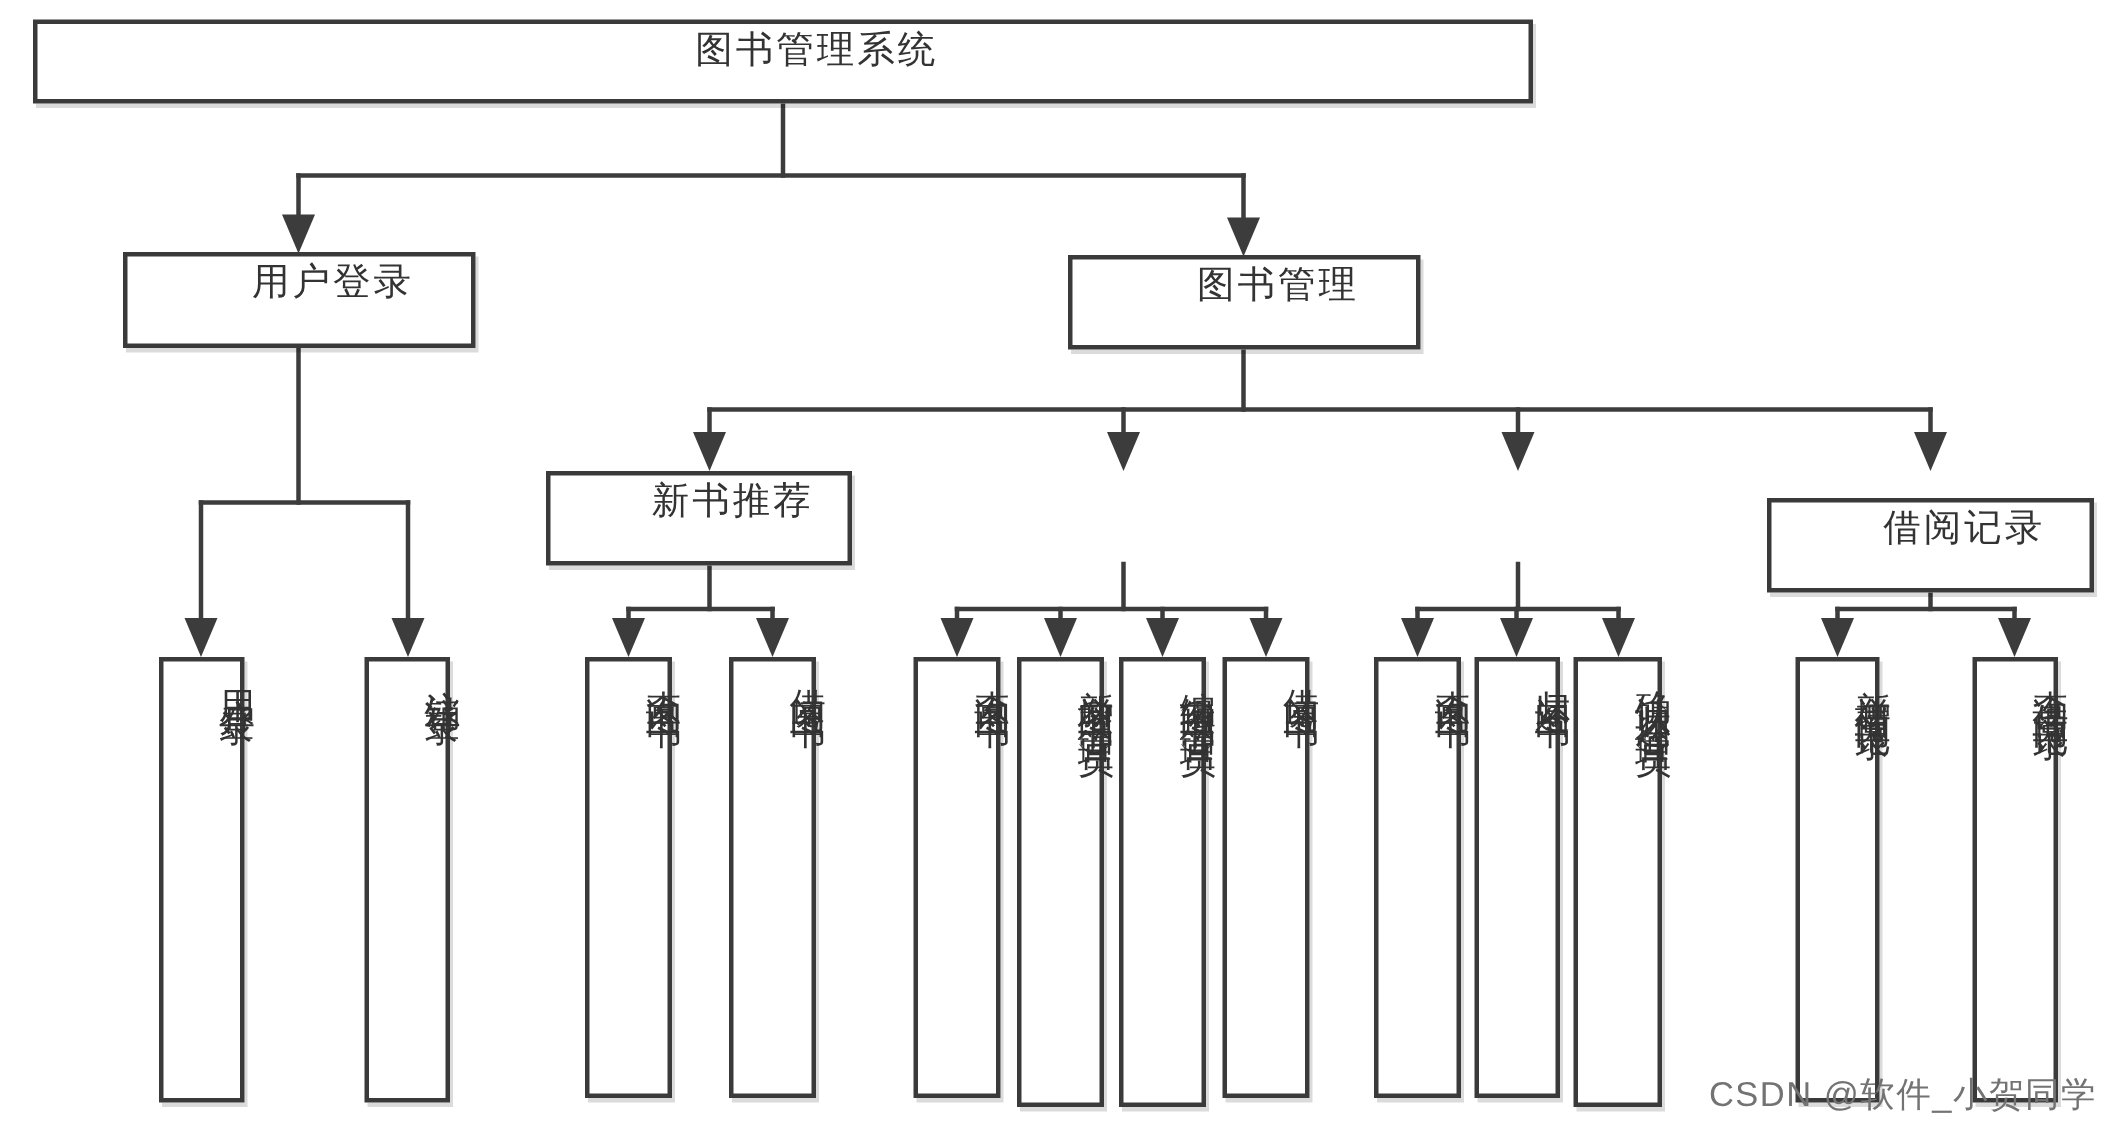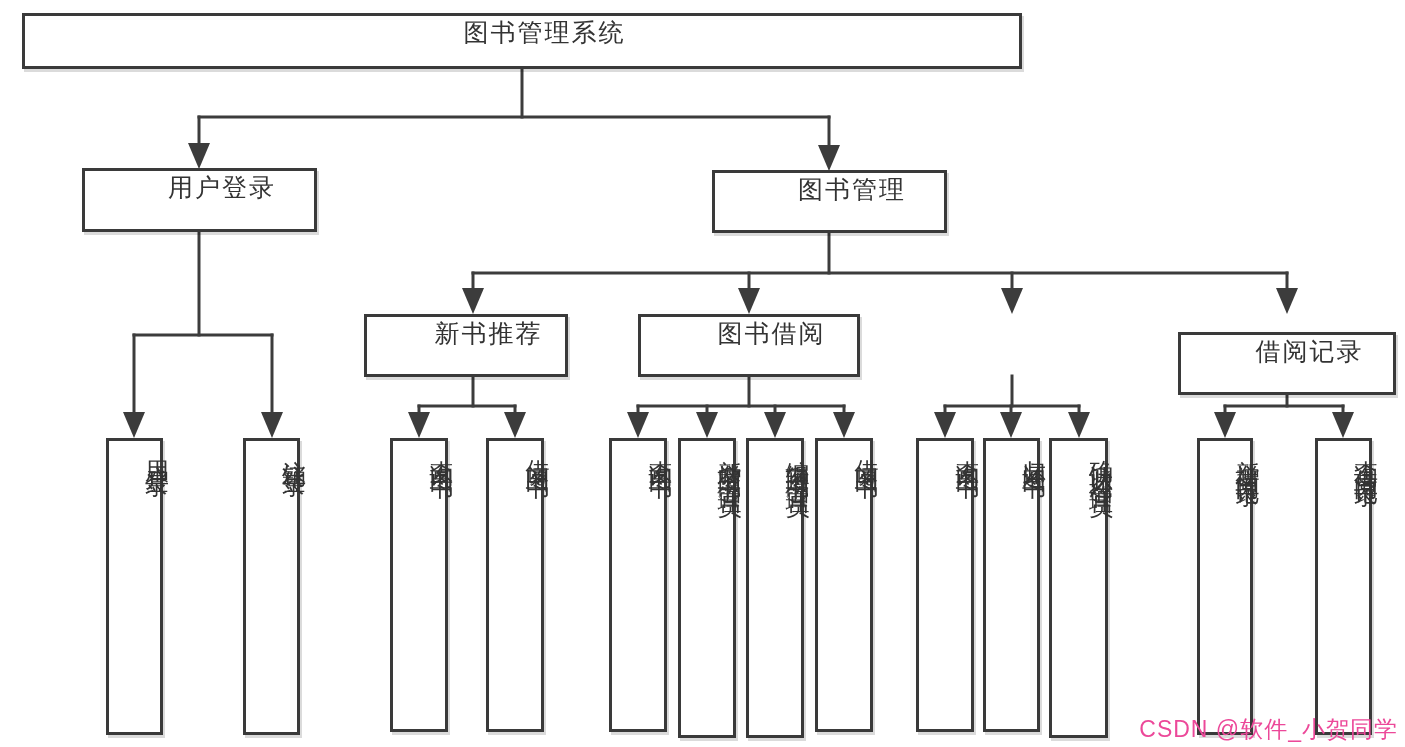--- a/index.html
+++ b/index.html
@@ -13,21 +13,21 @@
     border:3px solid #3a3a3a;display:flex;align-items:flex-start;justify-content:center;
     box-shadow:2px 3px 0 rgba(0,0,0,0.14);z-index:2;padding-left:45px;
   }
   .node.h .label{font-size:25px;letter-spacing:2px;white-space:nowrap;}
   .node.v .label{
     writing-mode:vertical-lr;text-orientation:mixed;
     font-size:24px;letter-spacing:5px;line-height:1;
   }
   .watermark{
     position:absolute;top:714px;right:7px;z-index:10;
-    font-size:23px;letter-spacing:1px;color:#ec4899;white-space:nowrap;
+    font-size:23px;letter-spacing:1px;color:#737373;white-space:nowrap;
   }
 </style>
 </head>
 <body>
 
 <div class="canvas">
 
   <svg class="connectors" width="1405" height="747" viewBox="0 0 1405 747" aria-hidden="true">
     <defs>
       <path id="ah" d="M-11 -26 L11 -26 L0 0 Z"></path>
@@ -104,23 +104,20 @@
   <div class="node h" style="left:82px;top:168px;width:235px;height:64px">
     <span class="label">用户登录</span>
   </div>
   <div class="node h" style="left:712px;top:170px;width:235px;height:63px">
     <span class="label">图书管理</span>
   </div>
 
   <div class="node h" style="left:364px;top:314px;width:204px;height:63px">
     <span class="label">新书推荐</span>
   </div>
-  <div class="node h" style="left:638px;top:314px;width:222px;height:63px">
-    <span class="label">图书借阅</span>
-  </div>
   <div class="node h" style="left:1178px;top:332px;width:218px;height:63px">
     <span class="label">借阅记录</span>
   </div>
 
   <div class="node v" style="left:106px;top:438px;width:57px;height:297px">
     <span class="label">用户登录</span>
   </div>
   <div class="node v" style="left:243px;top:438px;width:57px;height:297px">
     <span class="label">注销登录</span>
   </div>

